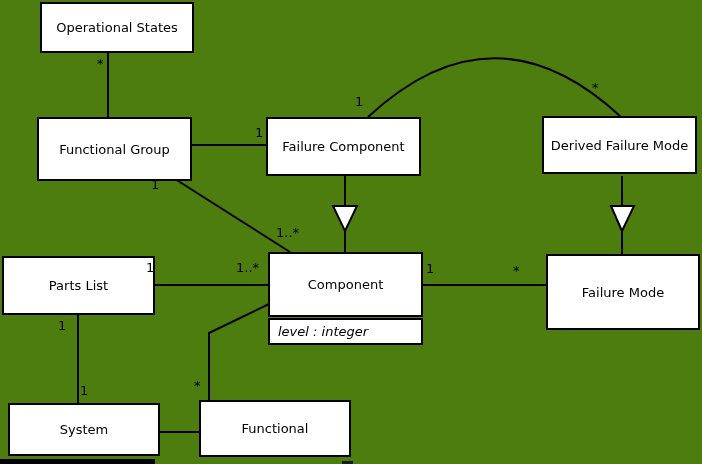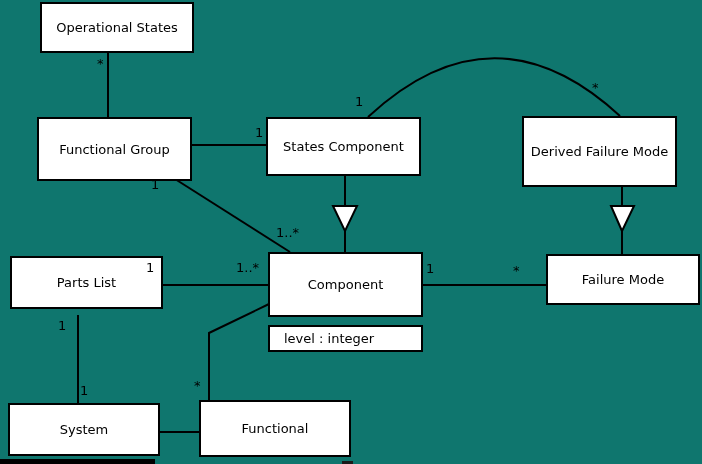--- a/index.html
+++ b/index.html
@@ -1,20 +1,20 @@
 <!DOCTYPE html>
 <html><head>
 <meta charset="utf-8">
 <style>
   html, body { margin: 0; padding: 0; background: #ffffff; }
   .stage {
     position: relative;
     width: 702px;
     height: 464px;
-    background: #0f766e;
+    background: #4d7c0f;
     font-family: "DejaVu Sans", "Liberation Sans", sans-serif;
     color: #000000;
     overflow: hidden;
   }
   .wires { position: absolute; left: 0; top: 0; width: 702px; height: 464px; }
   .cls {
     position: absolute;
     box-sizing: border-box;
     background: #ffffff;
     border: 2px solid #000000;
@@ -35,21 +35,21 @@
   }
   .cls-multi .compartment {
     box-sizing: border-box;
     background: #ffffff;
     border: 2px solid #000000;
     display: flex;
     align-items: center;
     font-size: 13px;
   }
   .cls-multi .name-compartment { height: 65px; justify-content: center; }
-  .cls-multi .attr-compartment { height: 27px; margin-top: 8px; justify-content: flex-start; padding-left: 14px; }
+  .cls-multi .attr-compartment { height: 27px; margin-top: 1px; justify-content: flex-start; padding-left: 8px; font-style: italic; }
   .mult {
     position: absolute;
     font-size: 13px;
     line-height: 14px;
     color: #000000;
     z-index: 3;
     white-space: nowrap;
   }
 </style>
 </head>
@@ -89,41 +89,41 @@
 
   <div class="cls" style="left:40px; top:2px; width:154px; height:51px">
     <span>Operational States</span>
   </div>
 
   <div class="cls" style="left:37px; top:117px; width:155px; height:64px">
     <span>Functional Group</span>
   </div>
 
   <div class="cls" style="left:266px; top:117px; width:155px; height:59px">
-    <span>States Component</span>
+    <span>Failure Component</span>
   </div>
 
-  <div class="cls" style="left:522px; top:116px; width:155px; height:71px">
+  <div class="cls" style="left:542px; top:116px; width:155px; height:58px">
     <span>Derived Failure Mode</span>
   </div>
 
-  <div class="cls" style="left:10px; top:256px; width:153px; height:53px">
+  <div class="cls" style="left:2px; top:256px; width:153px; height:59px">
     <span>Parts List</span>
   </div>
 
   <div class="cls-multi" style="left:268px; top:252px; width:155px">
     <div class="compartment name-compartment">
       <span>Component</span>
     </div>
     <div class="compartment attr-compartment">
       <span>level : integer</span>
     </div>
   </div>
 
-  <div class="cls" style="left:546px; top:254px; width:154px; height:51px">
+  <div class="cls" style="left:546px; top:254px; width:154px; height:76px">
     <span>Failure Mode</span>
   </div>
 
   <div class="cls" style="left:8px; top:403px; width:152px; height:53px">
     <span>System</span>
   </div>
 
   <div class="cls" style="left:199px; top:400px; width:152px; height:57px">
     <span>Functional</span>
   </div>

